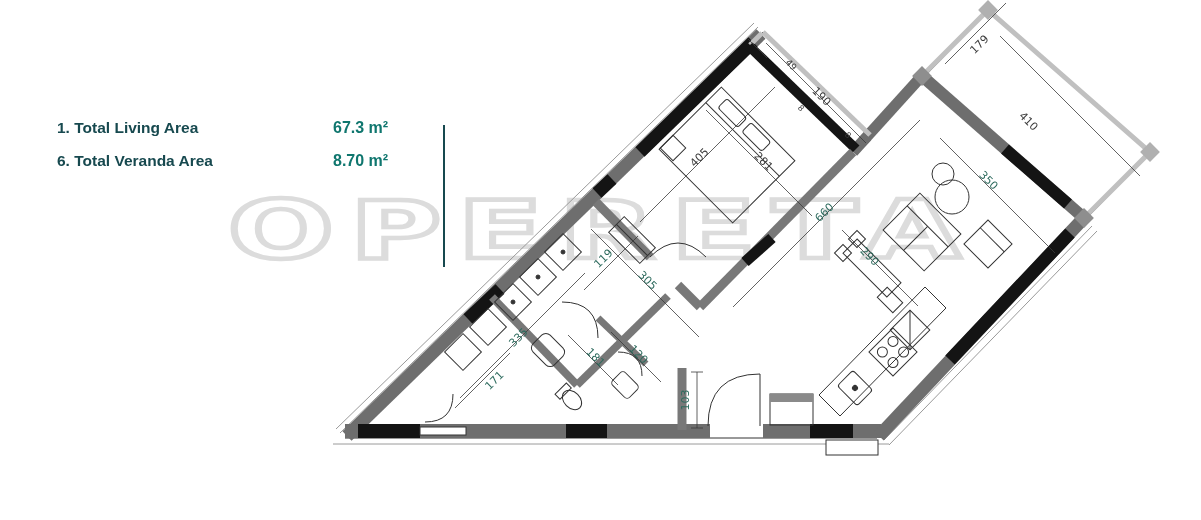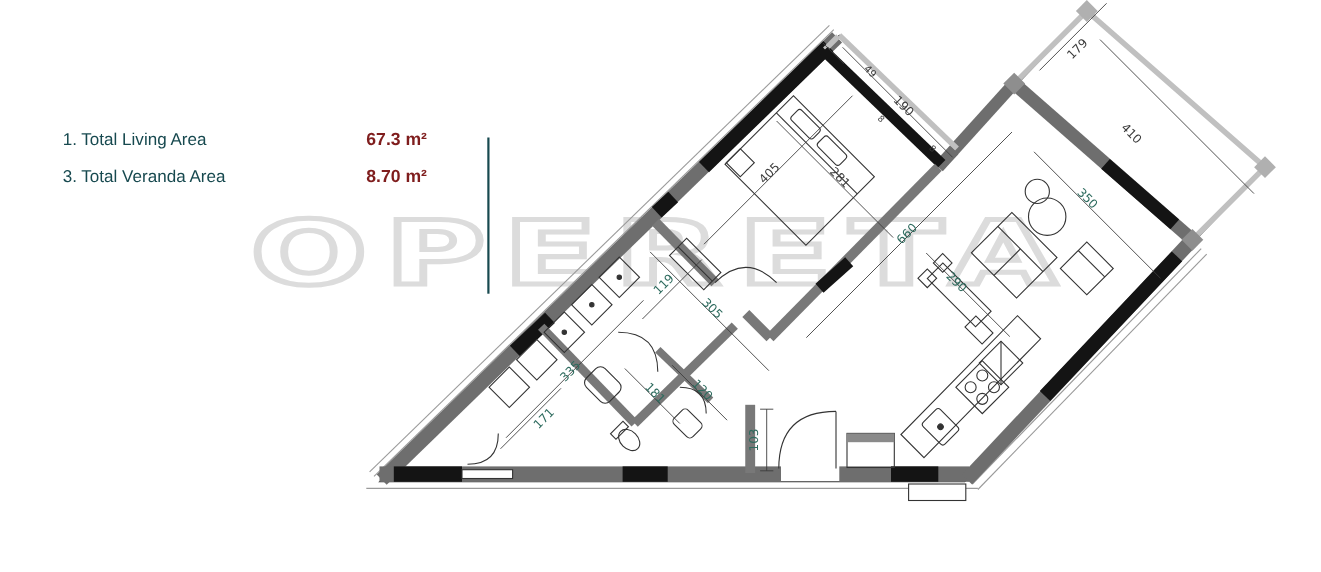--- a/index.html
+++ b/index.html
@@ -1,21 +1,21 @@
 <!DOCTYPE html>
 <html><head>
 <meta charset="utf-8">
 <style>
   html,body{margin:0;padding:0;background:#ffffff;}
   body{width:1201px;height:520px;position:relative;overflow:hidden;
        font-family:"Liberation Sans",sans-serif;}
   .legend{position:absolute;left:57px;top:112px;width:352px;z-index:3;}
   .legend-row{display:flex;align-items:center;height:32.5px;}
-  .legend-label{flex:0 0 276px;font-weight:400;font-size:15.5px;color:#17494f;}
-  .legend-value{flex:1;font-weight:700;font-size:16px;color:#7f1d1d;}
+  .legend-label{flex:0 0 276px;font-weight:700;font-size:15.5px;color:#17494f;}
+  .legend-value{flex:1;font-weight:700;font-size:16px;color:#0f766e;}
   .legend-divider{position:absolute;left:443px;top:125px;width:2px;height:142px;
        background:#17494f;z-index:3;}
   .watermark{position:absolute;left:228px;top:190px;z-index:1;
        font-family:"DejaVu Sans",sans-serif;font-weight:700;font-size:122px;
        line-height:1;letter-spacing:16px;color:transparent;
        -webkit-text-stroke:7px #dcdcdc;white-space:nowrap;
        transform:scale(1.02,0.66);transform-origin:left top;}
   svg.plan{position:absolute;left:0;top:0;z-index:2;}
   .dim{font-family:"DejaVu Sans",sans-serif;}
 </style>
@@ -23,21 +23,21 @@
 <body>
 
 <div class="watermark">OPERETA</div>
 
 <div class="legend">
   <div class="legend-row">
     <span class="legend-label">1. Total Living Area</span>
     <span class="legend-value">67.3 m²</span>
   </div>
   <div class="legend-row">
-    <span class="legend-label">3. Total Veranda Area</span>
+    <span class="legend-label">6. Total Veranda Area</span>
     <span class="legend-value">8.70 m²</span>
   </div>
 </div>
 <div class="legend-divider"></div>
 
 <svg class="plan" width="1201" height="520" viewBox="0 0 1201 520">
 
   <g stroke="#9a9a9a" stroke-width="1" fill="none">
     <path d="M340,433 L758,27"></path>
     <path d="M336,429 L754,23"></path>

